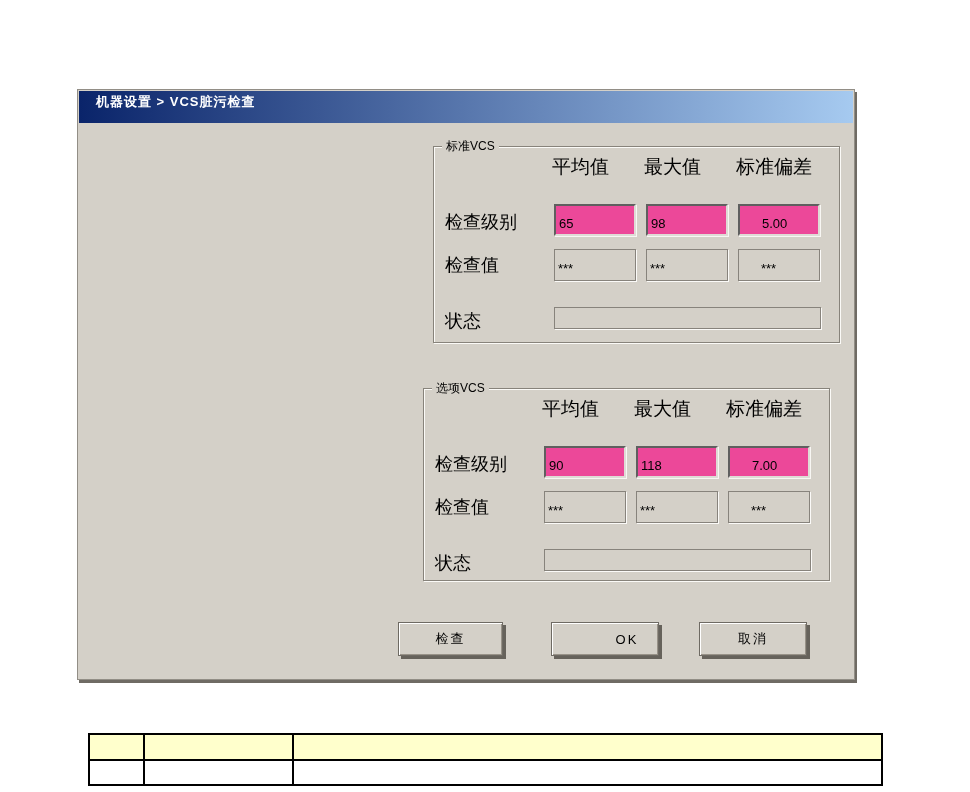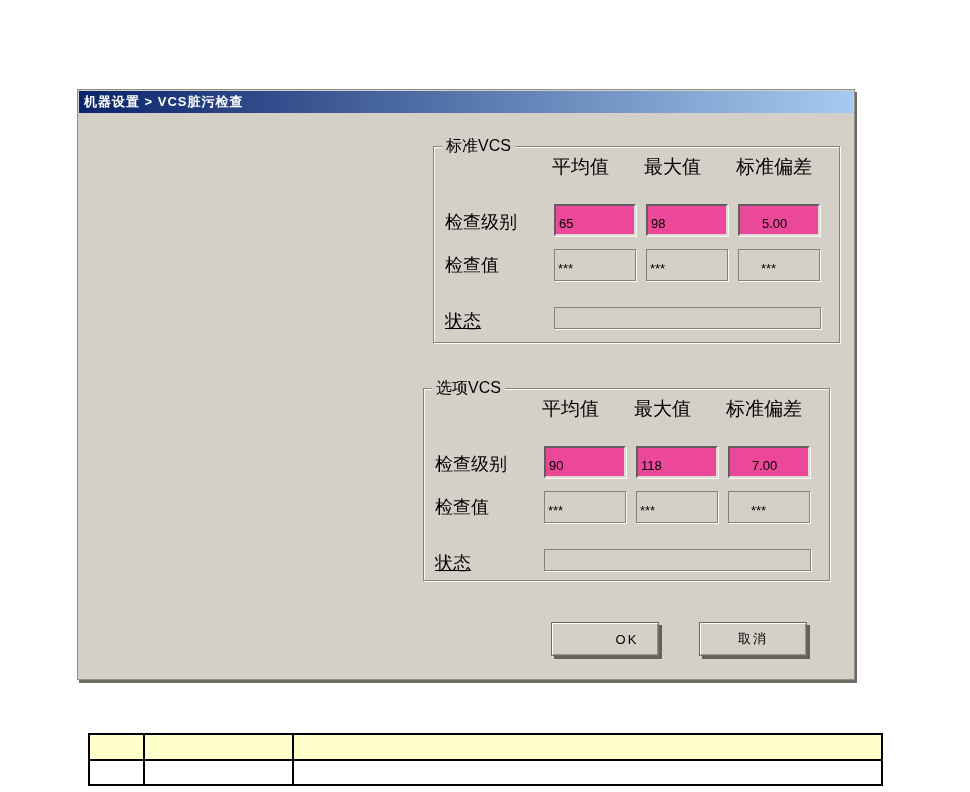--- a/index.html
+++ b/index.html
@@ -9,42 +9,42 @@
   .screen { position:relative; width:970px; height:792px; background:#ffffff; overflow:hidden; }
 
   
   .dialog {
     position:absolute; left:77px; top:89px; width:778px; height:591px;
     background:#d4d0c8;
     border:1px solid #928e86;
     box-shadow:2px 3px 0 #6f6b64;
   }
   .titlebar {
-    margin:1px; height:22px;
+    margin:1px; height:32px;
     background:linear-gradient(to right,#0a246a,#a6caf0);
     color:#ffffff; font-weight:bold; font-size:13px; line-height:22px;
-    padding-left:5px; letter-spacing:1px;
+    padding-left:17px; letter-spacing:1px;
   }
 
   
   .groupbox {
     position:absolute; width:407px;
     border:1px solid #87837b;
     box-shadow:inset 1px 1px 0 #fbfaf7, 1px 1px 0 #fbfaf7;
   }
   .groupbox.g1 { left:355px; top:56px;  height:197px; }
   .groupbox.g2 { left:345px; top:298px; height:193px; }
   .groupbox .gb-label {
     position:absolute; top:-8px; left:8px;
-    background:#d4d0c8; padding:0 4px; font-size:16px; line-height:14px;
+    background:#d4d0c8; padding:0 4px; font-size:12px; line-height:14px;
   }
   .col-head { position:absolute; top:7px; width:84px; text-align:left; font-size:19px; }
   .col-head.c0 { left:118px; } .col-head.c1 { left:210px; } .col-head.c2 { left:302px; }
   .row-label { position:absolute; left:11px; font-size:18px; }
-  .lbl-level { top:63px; } .lbl-value { top:106px; } .lbl-status { top:162px;text-decoration:underline; }
+  .lbl-level { top:63px; } .lbl-value { top:106px; } .lbl-status { top:162px; }
 
   .field { position:absolute; width:82px; height:32px; font-family:inherit;
            font-size:13px; padding:6px 2px 0 3px; }
   .field.c0 { left:120px; } .field.c1 { left:212px; } .field.c2 { left:304px;padding-left:22px; }
   .row-level .field { top:57px; }
   .row-valuer .field { top:102px; }
 
   .input3d {
     background:#ec4899;
     border:2px solid; border-color:#5f5f5f #dedbd5 #dedbd5 #5f5f5f;
@@ -135,20 +135,21 @@
       <span class="row-valuer">
         <input class="field flat c0" readonly="" value="***" style="">
         <input class="field flat c1" readonly="" value="***" style="">
         <input class="field flat c2" readonly="" value="***" style="">
       </span>
 
       <span class="row-label lbl-status">状态</span>
       <input class="status-field" readonly="" value="" style="">
     </div>
 
+    <button class="win-btn btn-check">检查</button>
     <button class="win-btn btn-ok">OK</button>
     <button class="win-btn btn-cancel">取消</button>
   </div>
 
   <table class="note-table">
     <colgroup>
         <col style="width:55px">
         <col style="width:149px">
         <col style="width:589px">
       </colgroup>

